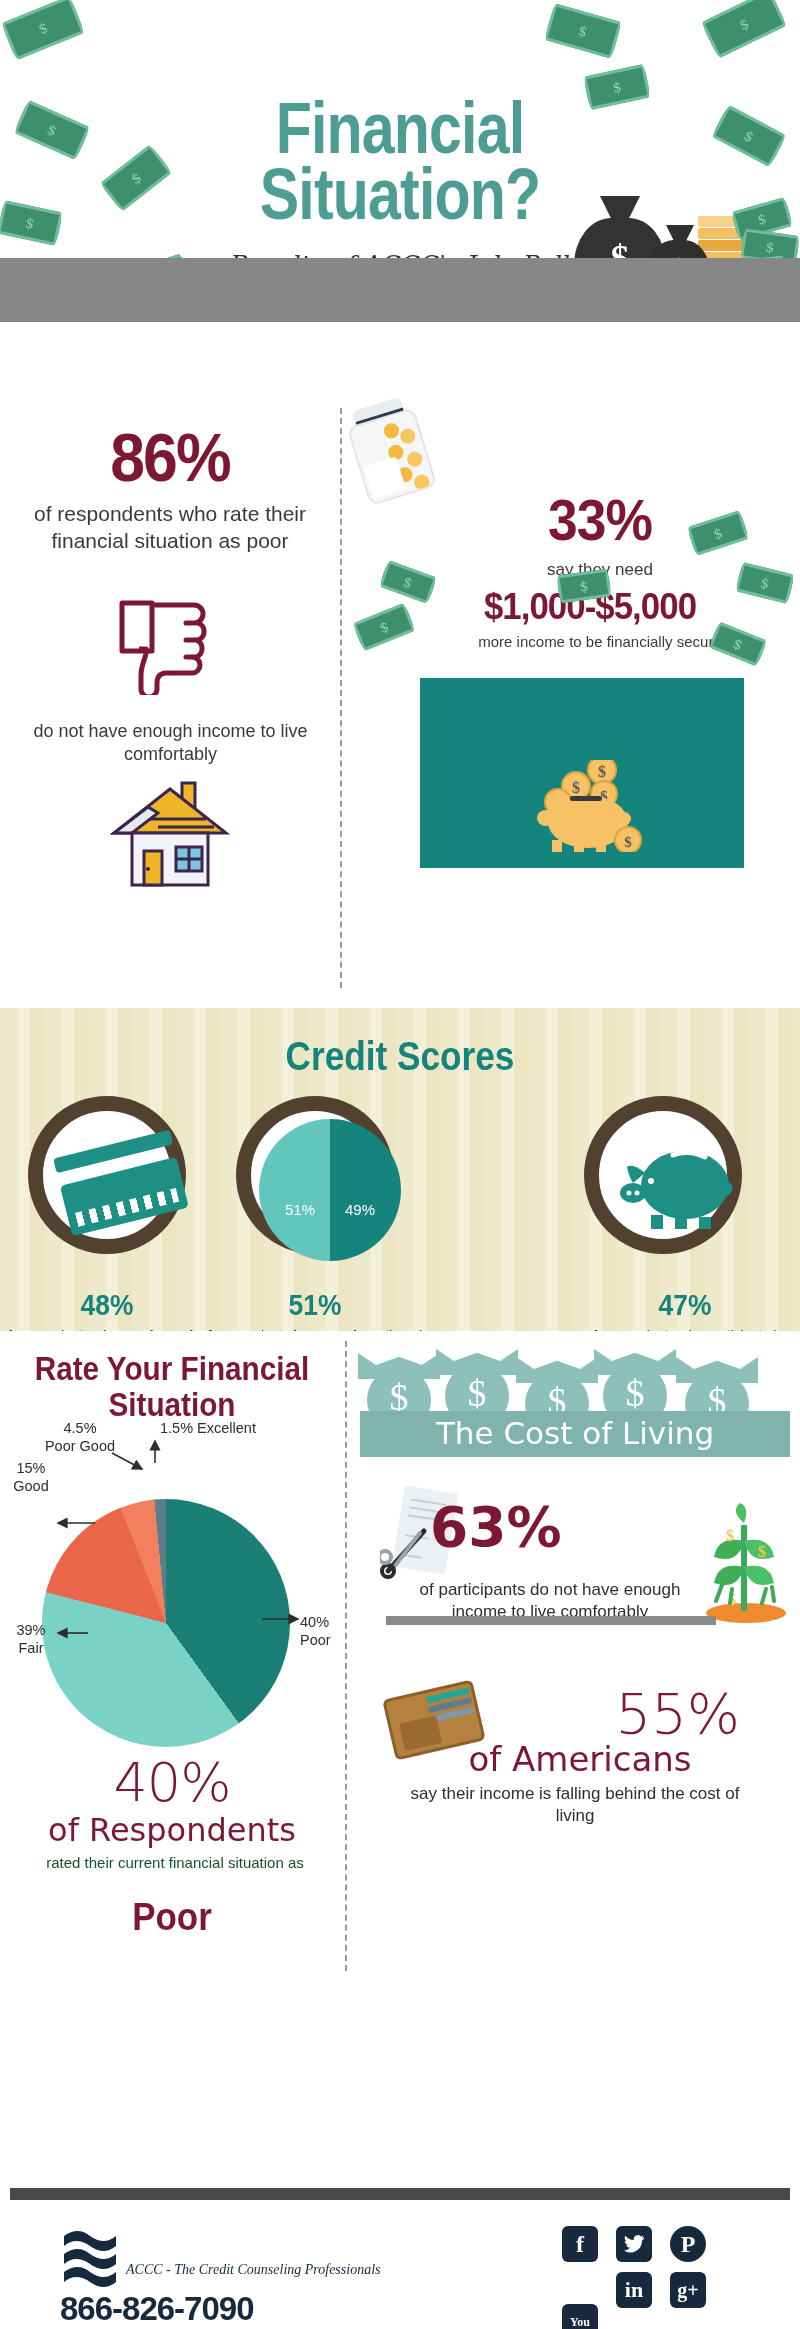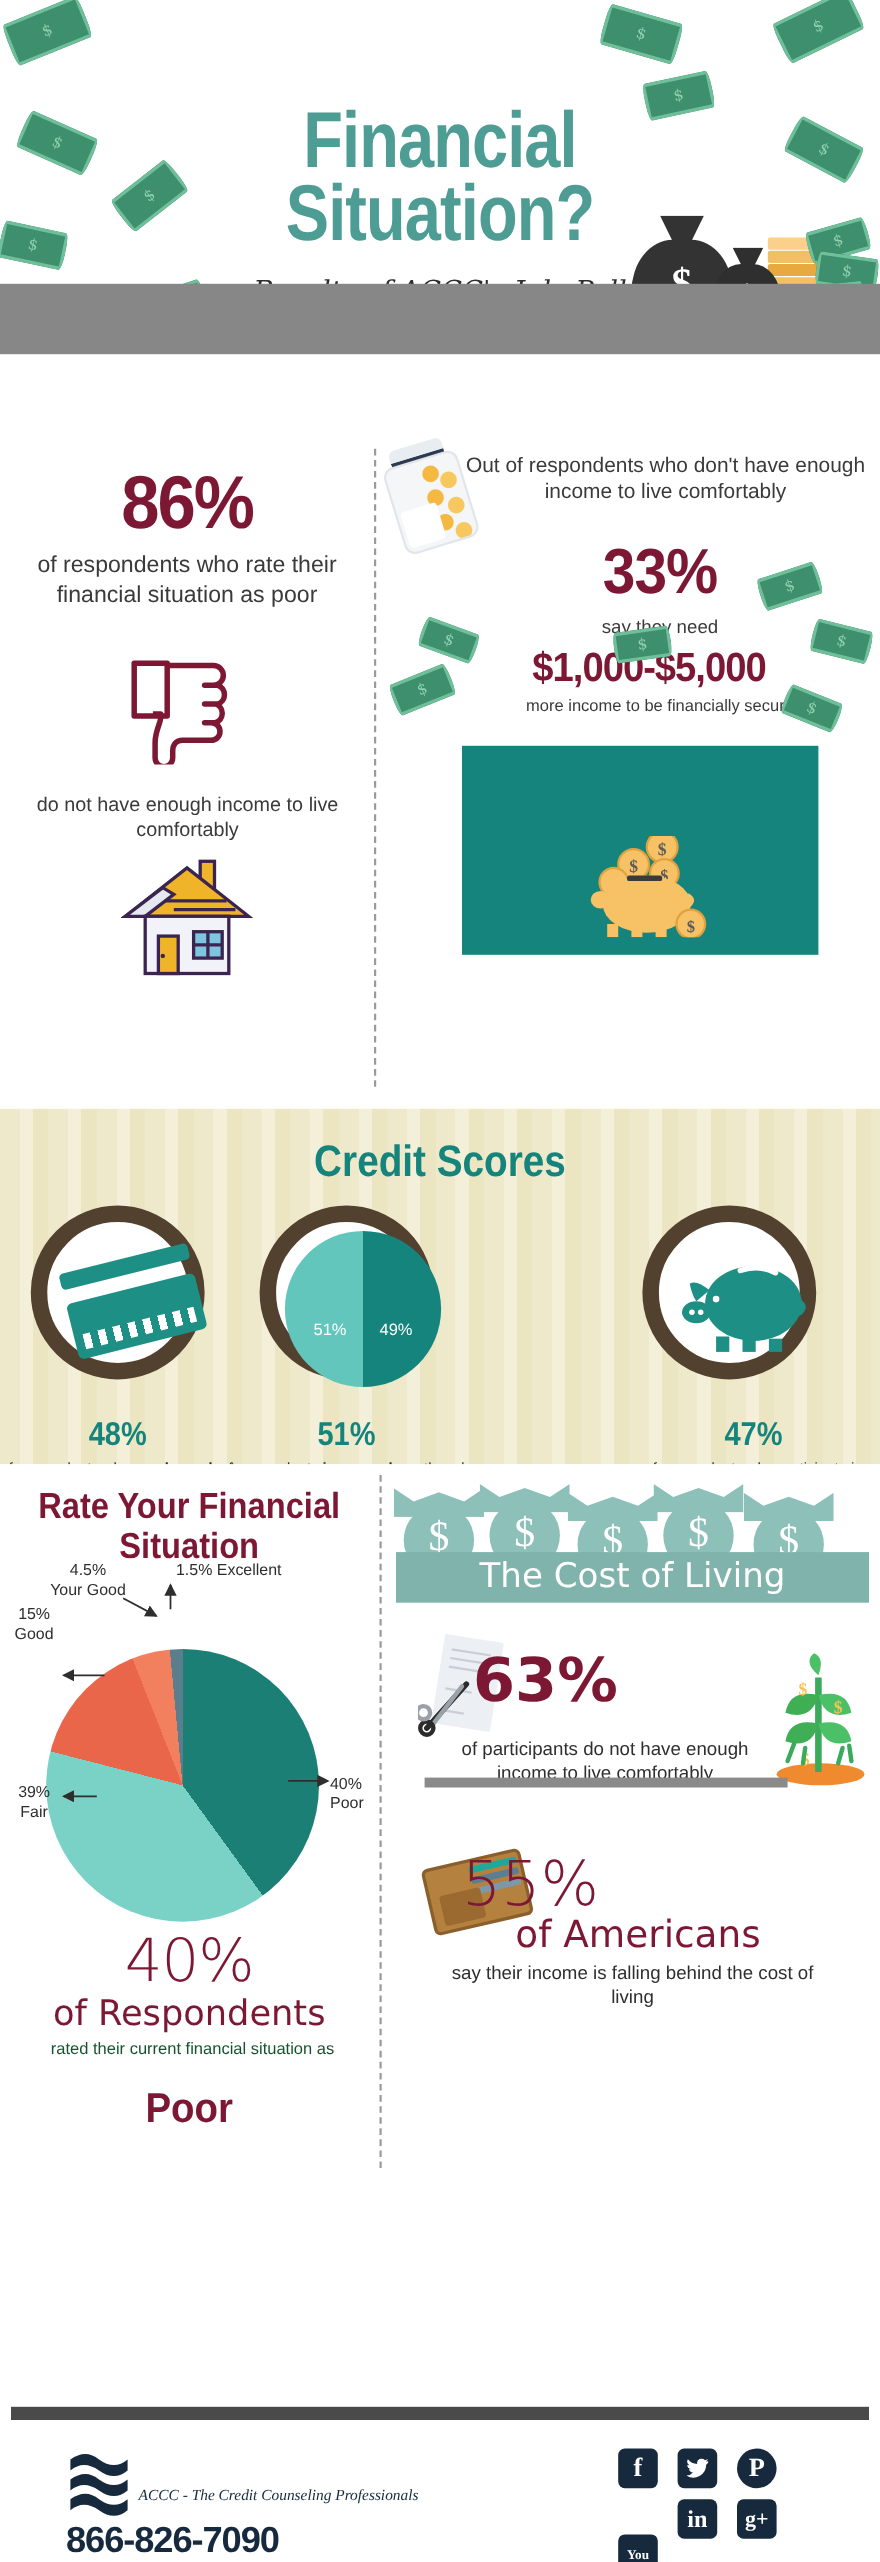--- a/index.html
+++ b/index.html
@@ -187,21 +187,21 @@
   .bagico .s { position:absolute; left:0; top:26px; width:82px; text-align:center;
           color:#fff; font-size:38px; font-family:"Liberation Serif",serif; }
 
   .s4r-63 { position:absolute; left:430px; top:152px; width:300px; text-align:left;
           font-size:55px; color:#7d1834; font-weight:700; font-family:"DejaVu Sans",sans-serif;margin-top:12px; }
   .s4r-cap { position:absolute; left:400px; top:212px; width:300px; text-align:center;
           font-size:17px; line-height:22px; color:#2e2e2e;margin-top:36px; }
   .greybar { position:absolute; left:386px; top:285px; width:330px; height:9px; background:#8a8a8a; }
   .s4r-pew { position:absolute; left:370px; top:327px; width:420px; text-align:center;
           font-size:16px; color:#2e2e2e; }
-  .s4r-55 { position:absolute; left:420px; top:350px; width:320px; text-align:left;
+  .s4r-55 { position:absolute; left:420px; top:350px; width:320px; text-align:right;
           font-size:56px; color:#7d1834; font-weight:300; font-family:"DejaVu Sans",sans-serif; }
   .s4r-amer { position:absolute; left:390px; top:408px; width:380px; text-align:center;
           font-size:34px; color:#7d1834; font-family:"DejaVu Sans",sans-serif; }
   .s4r-cap2 { position:absolute; left:400px; top:452px; width:350px; text-align:center;
           font-size:17px; line-height:22px; color:#2e2e2e; }
 
   
   .receipt { position:absolute; left:398px; top:158px; width:54px; height:82px;
           background:#eceff3; transform:rotate(9deg); border-radius:2px; }
   .receipt .ln { position:absolute; left:8px; width:36px; height:2px; background:#c9ced6; }
@@ -311,21 +311,20 @@
     </svg>
 
     <div class="jar">
       <div class="lid"></div>
       <div class="body">
           <div class="coins"></div>
           <div class="label"></div>
         </div>
     </div>
 
-    <div class="s2r-cap1">Out of respondents who don't have enough income to live comfortably</div>
     <div class="s2r-33 big-maroon">33%</div>
     <div class="s2r-cap2">say they need</div>
     <div class="s2r-range big-maroon">$1,000-$5,000</div>
     <div class="s2r-cap3">more income to be financially secure</div>
 
     <div class="bill" style="left:690px;top:128px;width:56px;height:30px;transform:rotate(-18deg);"></div>
     <div class="bill" style="left:738px;top:178px;width:54px;height:30px;transform:rotate(14deg);"></div>
     <div class="bill" style="left:356px;top:222px;width:56px;height:30px;transform:rotate(-22deg);"></div>
     <div class="bill" style="left:382px;top:178px;width:52px;height:28px;transform:rotate(20deg);"></div>
     <div class="bill" style="left:558px;top:182px;width:52px;height:28px;transform:rotate(-8deg);"></div>
@@ -401,21 +400,21 @@
 
     <div class="rate-title">
       <div>Rate Your Financial</div>
       <div>Situation</div>
     </div>
 
     <div class="pie" style="background:conic-gradient(#1b7f76 0deg 144deg,#7ad2c7 144deg 284.4deg,#e9664a 284.4deg 338.4deg,#f2805f 338.4deg 354.6deg,#5b7e8c 354.6deg 360deg);"></div>
 
     <div class="lbl ctr" style="left:30px;top:88px;width:100px;">
       <span>4.5%</span><br>
-      <span>Your Good</span>
+      <span>Poor Good</span>
     </div>
     <div class="lbl" style="left:160px;top:88px;">1.5% Excellent</div>
     <div class="lbl ctr" style="left:2px;top:128px;width:58px;">
       <span>15%</span><br>
       <span>Good</span>
     </div>
     <div class="lbl ctr" style="left:4px;top:290px;width:54px;">
       <span>39%</span><br>
       <span>Fair</span>
     </div>

